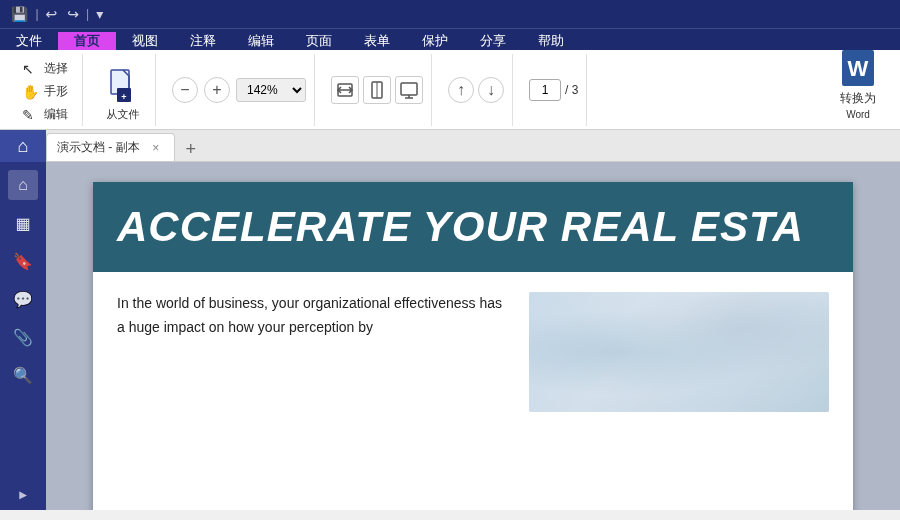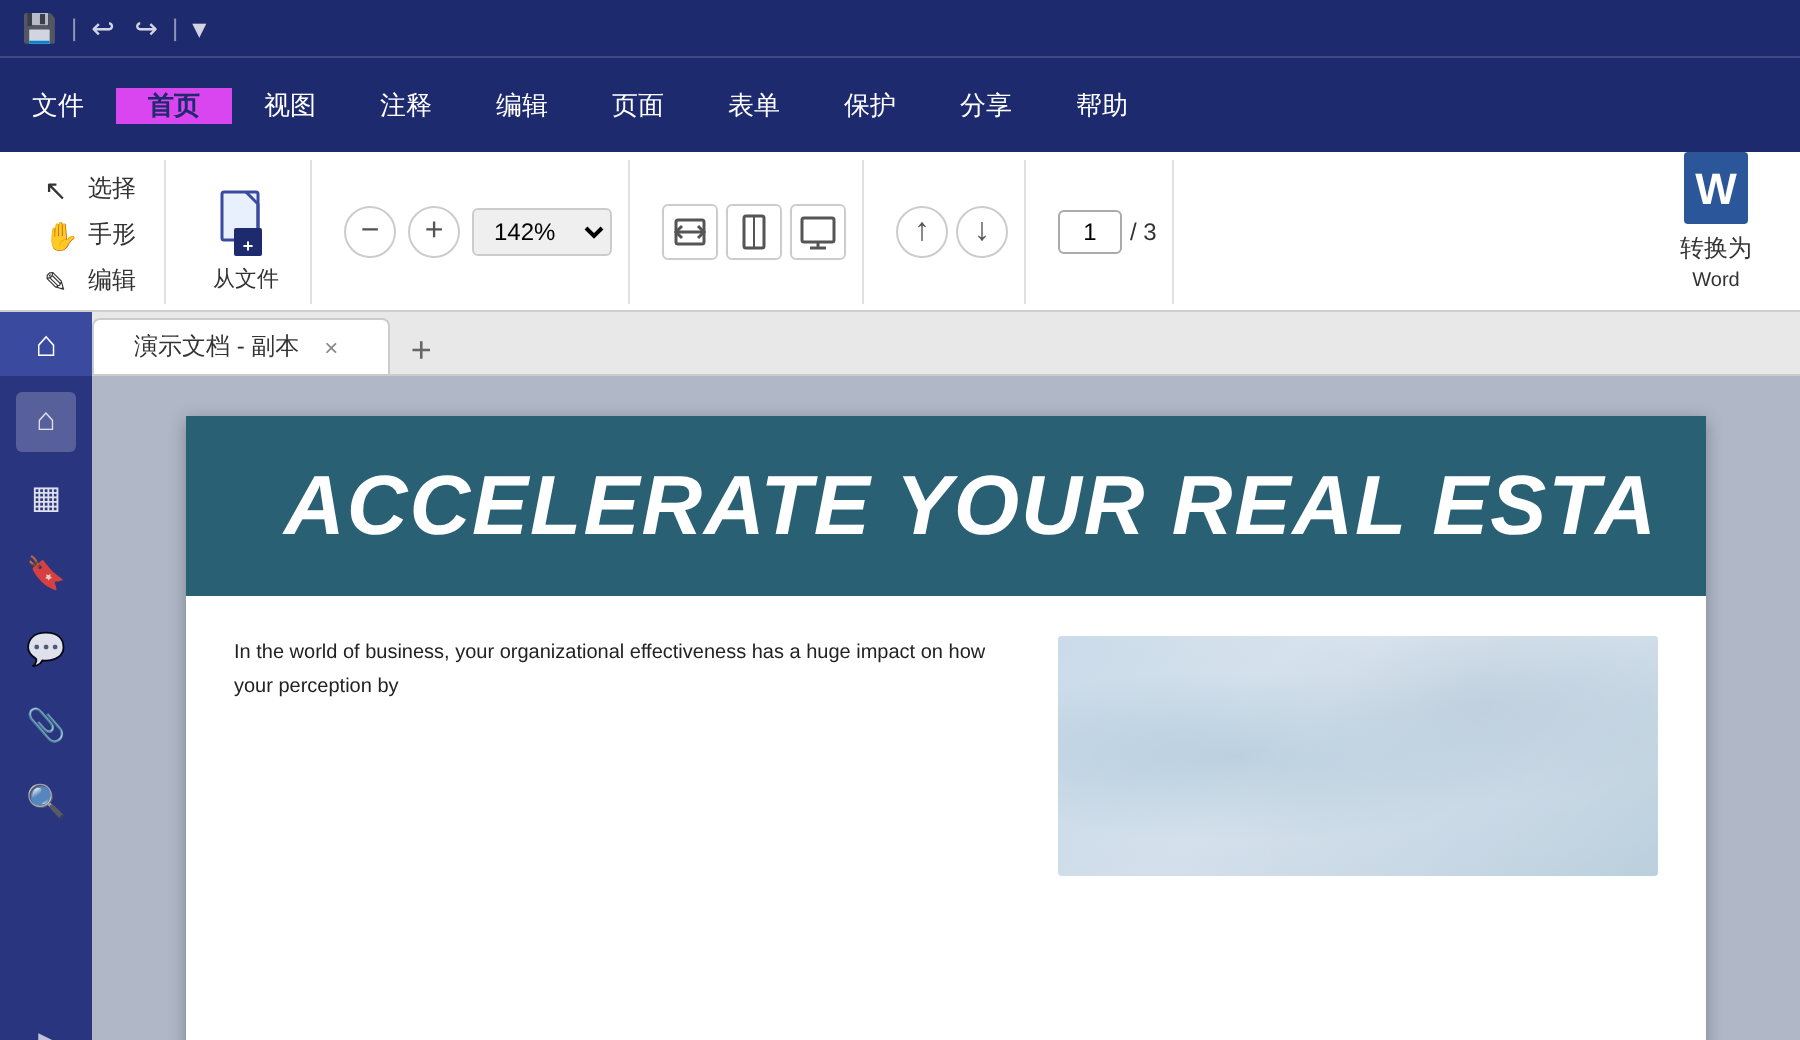--- a/index.html
+++ b/index.html
@@ -29,23 +29,23 @@
       color: white;
       font-size: 14px;
       cursor: pointer;
       padding: 1px 3px;
       opacity: 0.8;
     }
 
     
     .menu-bar {
       background: #1e2a6e;
-      height: 48px;
-      display: flex;
-      align-items: center;
+      height: 22px;
+      display: flex;
+      align-items: flex-end;
       border-top: 1px solid rgba(255,255,255,0.15);
     }
     .menu-item {
       color: white;
       font-size: 13px;
       padding: 0 16px;
       display: flex;
       align-items: center;
       cursor: pointer;
       white-space: nowrap;
@@ -236,21 +236,21 @@
       display: flex;
       align-items: flex-end;
       padding-left: 46px;
       border-bottom: 1px solid #ccc;
     }
     .doc-tab {
       background: white;
       height: 28px;
       display: flex;
       align-items: center;
-      padding: 0 20px;
+      padding: 0 10px;
       border: 1px solid #ccc;
       border-bottom: none;
       border-radius: 4px 4px 0 0;
       font-size: 12px;
       color: #333;
       gap: 8px;
       cursor: pointer;
     }
     .tab-close {
       font-size: 12px;
@@ -336,39 +336,38 @@
       box-shadow: 0 2px 8px rgba(0,0,0,0.3);
       overflow: hidden;
     }
     .pdf-header-banner {
       background: #2a6073;
       height: 90px;
       display: flex;
       align-items: center;
       padding: 0 24px;
       overflow: hidden;
-      justify-content: flex-end;
     }
     .pdf-header-text {
       color: white;
       font-size: 42px;
       font-weight: 900;
       font-style: italic;
       letter-spacing: 1px;
       white-space: nowrap;
       text-transform: uppercase;
     }
     .pdf-body {
       padding: 20px 24px;
       display: flex;
       gap: 20px;
     }
     .pdf-text-col {
       flex: 1;
-      font-size: 10px;
+      font-size: 14px;
       color: #222;
       line-height: 1.7;
     }
     .pdf-image-col {
       width: 300px;
       height: 120px;
       background: linear-gradient(135deg, #c8d8e8 0%, #e0e8f0 40%, #d0dce8 70%, #b8ccd8 100%);
       border-radius: 2px;
       overflow: hidden;
       position: relative;

